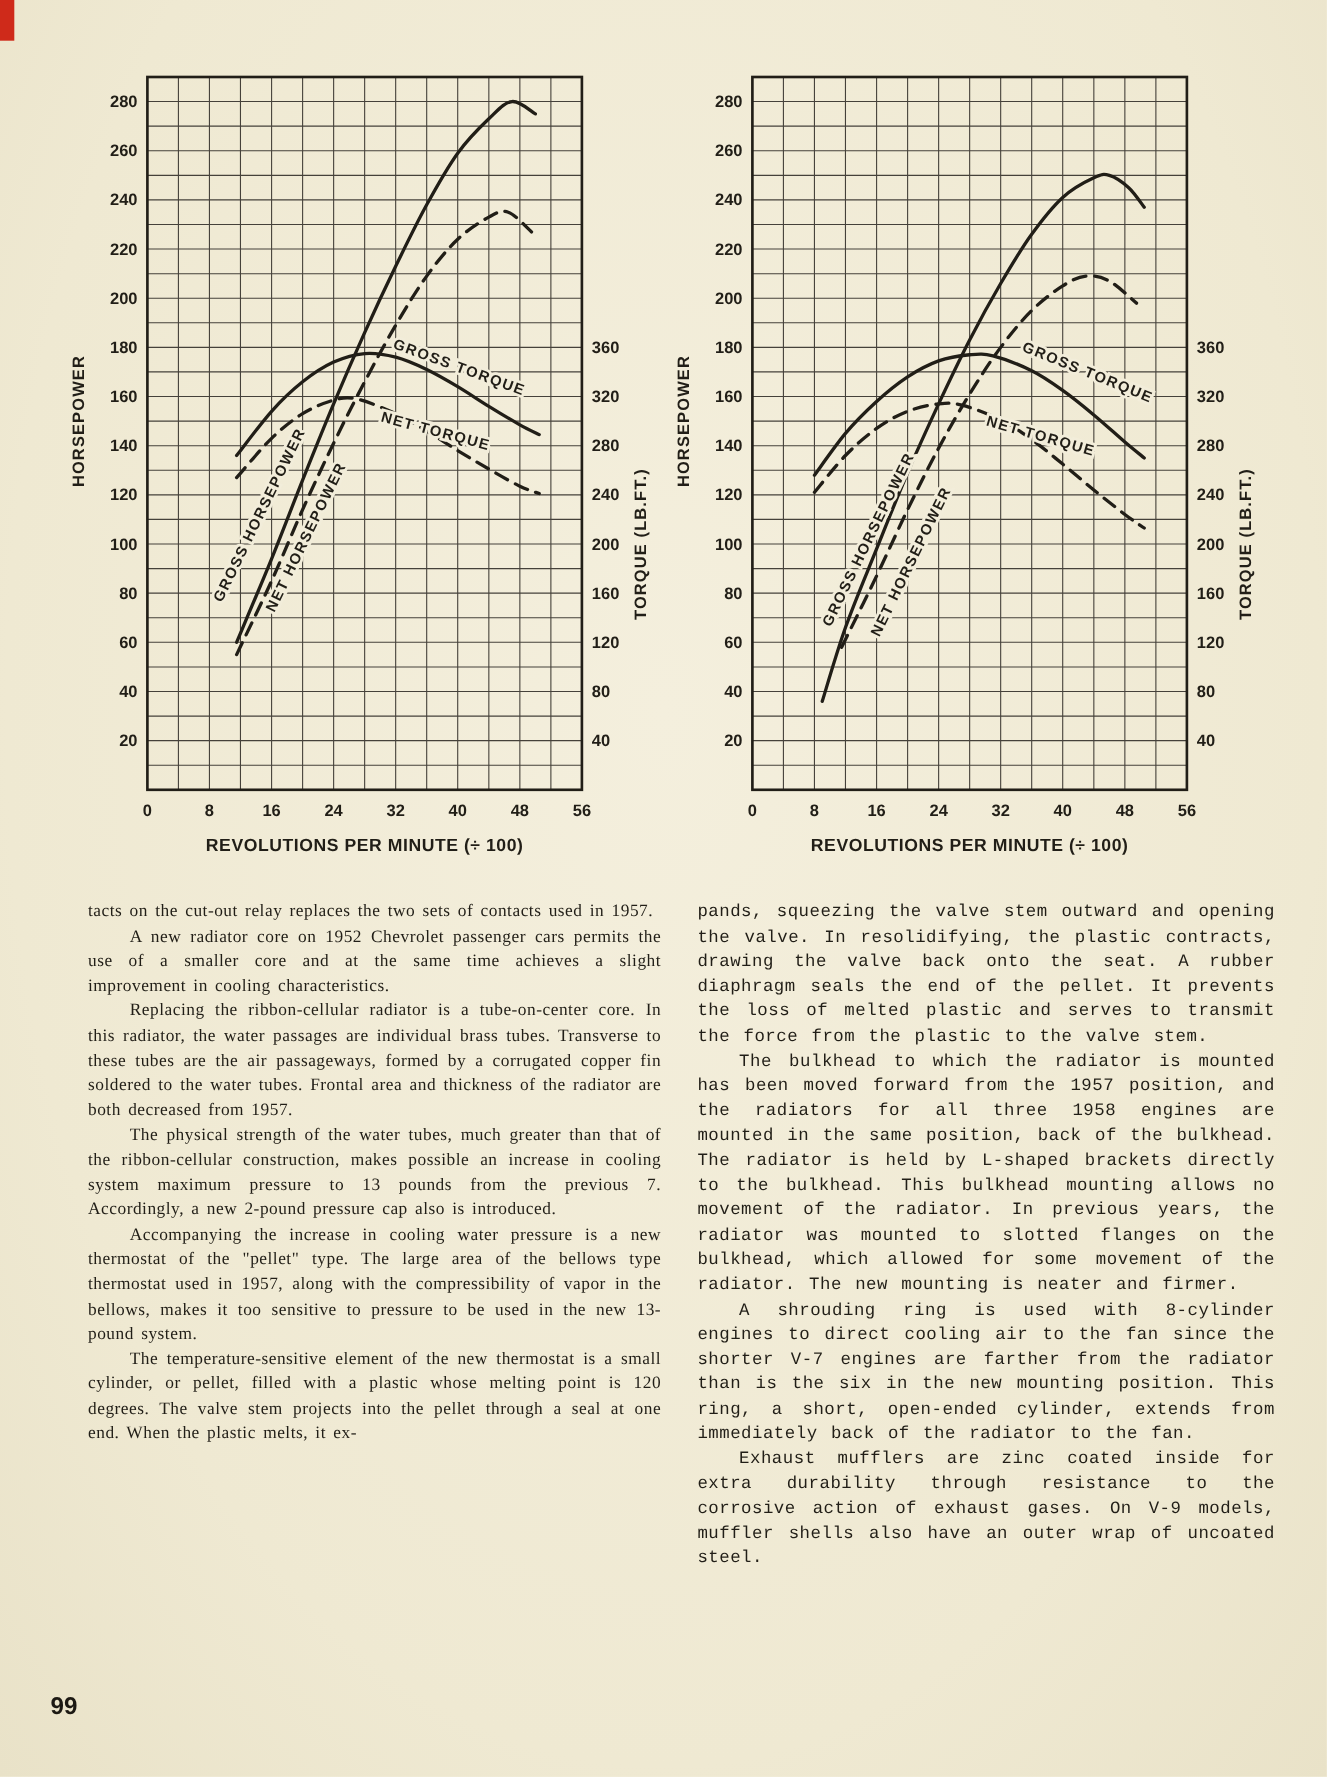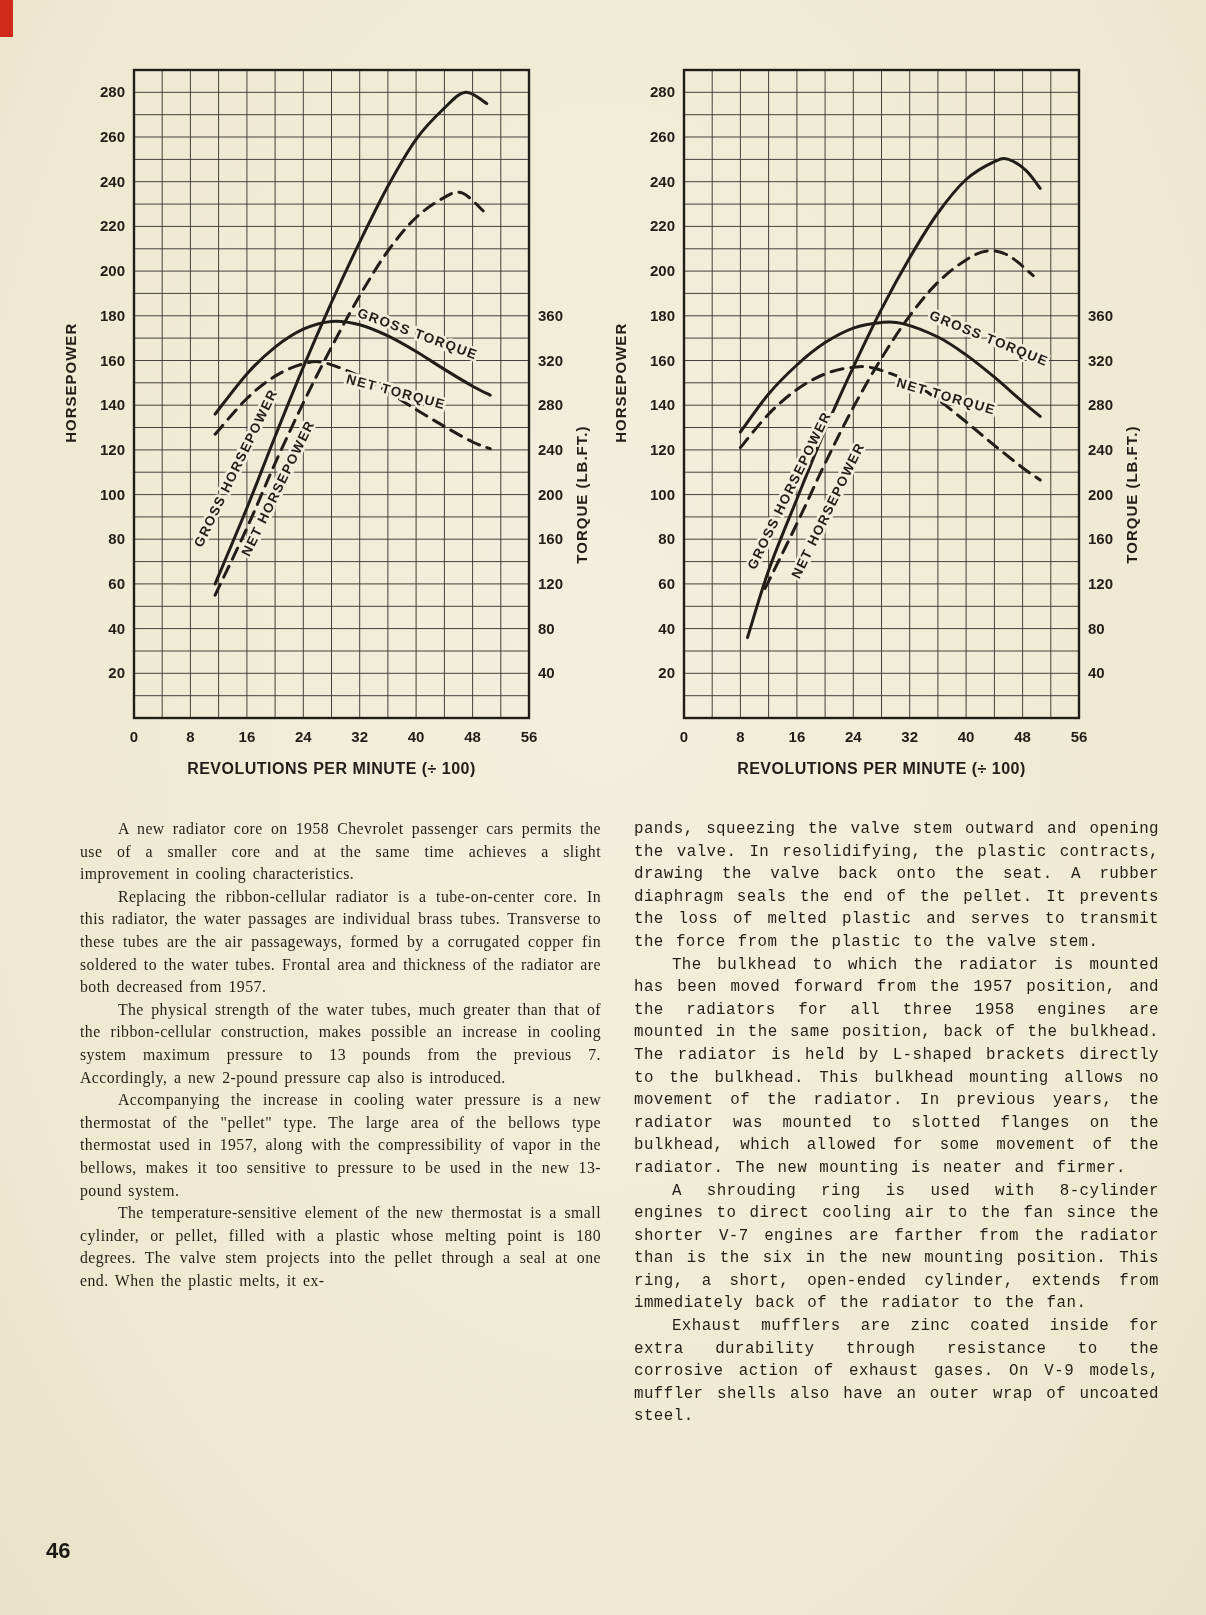--- a/index.html
+++ b/index.html
@@ -219,26 +219,27 @@
       <path d="M 134.4 372 C 139.1 365.7 153.2 345.2 162.6 334 C 172.0 322.8 181.5 313.6 190.9 305 C 200.3 296.4 209.7 288.8 219.1 282.6 C 228.5 276.5 237.9 271.5 247.3 268.1 C 256.7 264.8 267.3 263.3 275.5 262.5 C 283.7 261.8 287.3 261.2 296.7 263.6 C 306.1 266.0 321.3 271.8 331.9 277 C 342.5 282.2 350.7 288.2 360.1 294.9 C 369.5 301.6 379.0 309.4 388.4 317.2 C 397.8 325.0 409.0 335.3 416.6 341.8 C 424.2 348.3 431.3 353.9 434.2 356.3" fill="none" stroke="#211e17" stroke-width="3" stroke-linecap="round"></path>
       <path d="M 134.4 387.6 C 139.1 382.0 153.2 363.8 162.6 354.1 C 172.0 344.4 181.5 336.2 190.9 329.5 C 200.3 322.8 209.7 317.6 219.1 313.9 C 228.5 310.2 239.1 308.1 247.3 307.2 C 255.5 306.3 259.0 305.9 268.4 308.3 C 277.8 310.7 293.1 316.5 303.7 321.7 C 314.3 326.9 322.5 332.9 331.9 339.6 C 341.3 346.3 350.7 354.3 360.1 361.9 C 369.5 369.5 379.0 377.8 388.4 385.4 C 397.8 393.0 409.0 401.9 416.6 407.7 C 424.2 413.5 431.3 417.9 434.2 420" fill="none" stroke="#211e17" stroke-width="3" stroke-linecap="round" stroke-dasharray="12 8"></path>
       <text x="381.3" y="282.6" text-anchor="middle" font-size="13.5" font-weight="bold" letter-spacing="1.4" paint-order="stroke" stroke="#f2edda" stroke-width="5" transform="rotate(22 381.3 282.6)">GROSS TORQUE</text>
       <text x="339.0" y="340.7" text-anchor="middle" font-size="13.5" font-weight="bold" letter-spacing="1.4" paint-order="stroke" stroke="#f2edda" stroke-width="5" transform="rotate(16 339.0 340.7)">NET TORQUE</text>
       <text x="187.3" y="432.3" text-anchor="middle" font-size="13.5" font-weight="bold" letter-spacing="1.4" paint-order="stroke" stroke="#f2edda" stroke-width="5" transform="rotate(-64 187.3 432.3)">GROSS HORSEPOWER</text>
       <text x="226.1" y="452.4" text-anchor="middle" font-size="13.5" font-weight="bold" letter-spacing="1.4" paint-order="stroke" stroke="#f2edda" stroke-width="5" transform="rotate(-64 226.1 452.4)">NET HORSEPOWER</text>
     </svg>
 </figure>
 
 <div class="columns col-left">
-    <p class="para indent">A new radiator core on 1958 Chevrolet passenger cars permits the use of a smaller core and at the same time achieves a slight improvement in cooling characteristics.</p>
+    <p class="para">tacts on the cut-out relay replaces the two sets of contacts used in 1957.</p>
+    <p class="para indent">A new radiator core on 1952 Chevrolet passenger cars permits the use of a smaller core and at the same time achieves a slight improvement in cooling characteristics.</p>
     <p class="para indent">Replacing the ribbon-cellular radiator is a tube-on-center core. In this radiator, the water passages are individual brass tubes. Transverse to these tubes are the air passageways, formed by a corrugated copper fin soldered to the water tubes. Frontal area and thickness of the radiator are both decreased from 1957.</p>
     <p class="para indent">The physical strength of the water tubes, much greater than that of the ribbon-cellular construction, makes possible an increase in cooling system maximum pressure to 13 pounds from the previous 7. Accordingly, a new 2-pound pressure cap also is introduced.</p>
     <p class="para indent">Accompanying the increase in cooling water pressure is a new thermostat of the "pellet" type. The large area of the bellows type thermostat used in 1957, along with the compressibility of vapor in the bellows, makes it too sensitive to pressure to be used in the new 13-pound system.</p>
-    <p class="para indent">The temperature-sensitive element of the new thermostat is a small cylinder, or pellet, filled with a plastic whose melting point is 180 degrees. The valve stem projects into the pellet through a seal at one end. When the plastic melts, it ex-</p>
+    <p class="para indent">The temperature-sensitive element of the new thermostat is a small cylinder, or pellet, filled with a plastic whose melting point is 120 degrees. The valve stem projects into the pellet through a seal at one end. When the plastic melts, it ex-</p>
   </div>
 <div class="columns col-right">
     <p class="para">pands, squeezing the valve stem outward and opening the valve. In resolidifying, the plastic contracts, drawing the valve back onto the seat. A rubber diaphragm seals the end of the pellet. It prevents the loss of melted plastic and serves to transmit the force from the plastic to the valve stem.</p>
     <p class="para indent">The bulkhead to which the radiator is mounted has been moved forward from the 1957 position, and the radiators for all three 1958 engines are mounted in the same position, back of the bulkhead. The radiator is held by L-shaped brackets directly to the bulkhead. This bulkhead mounting allows no movement of the radiator. In previous years, the radiator was mounted to slotted flanges on the bulkhead, which allowed for some movement of the radiator. The new mounting is neater and firmer.</p>
     <p class="para indent">A shrouding ring is used with 8-cylinder engines to direct cooling air to the fan since the shorter V-7 engines are farther from the radiator than is the six in the new mounting position. This ring, a short, open-ended cylinder, extends from immediately back of the radiator to the fan.</p>
     <p class="para indent">Exhaust mufflers are zinc coated inside for extra durability through resistance to the corrosive action of exhaust gases. On V-9 models, muffler shells also have an outer wrap of uncoated steel.</p>
   </div>
 
-<div class="page-number">46</div>
+<div class="page-number">99</div>
 
 </body></html>

